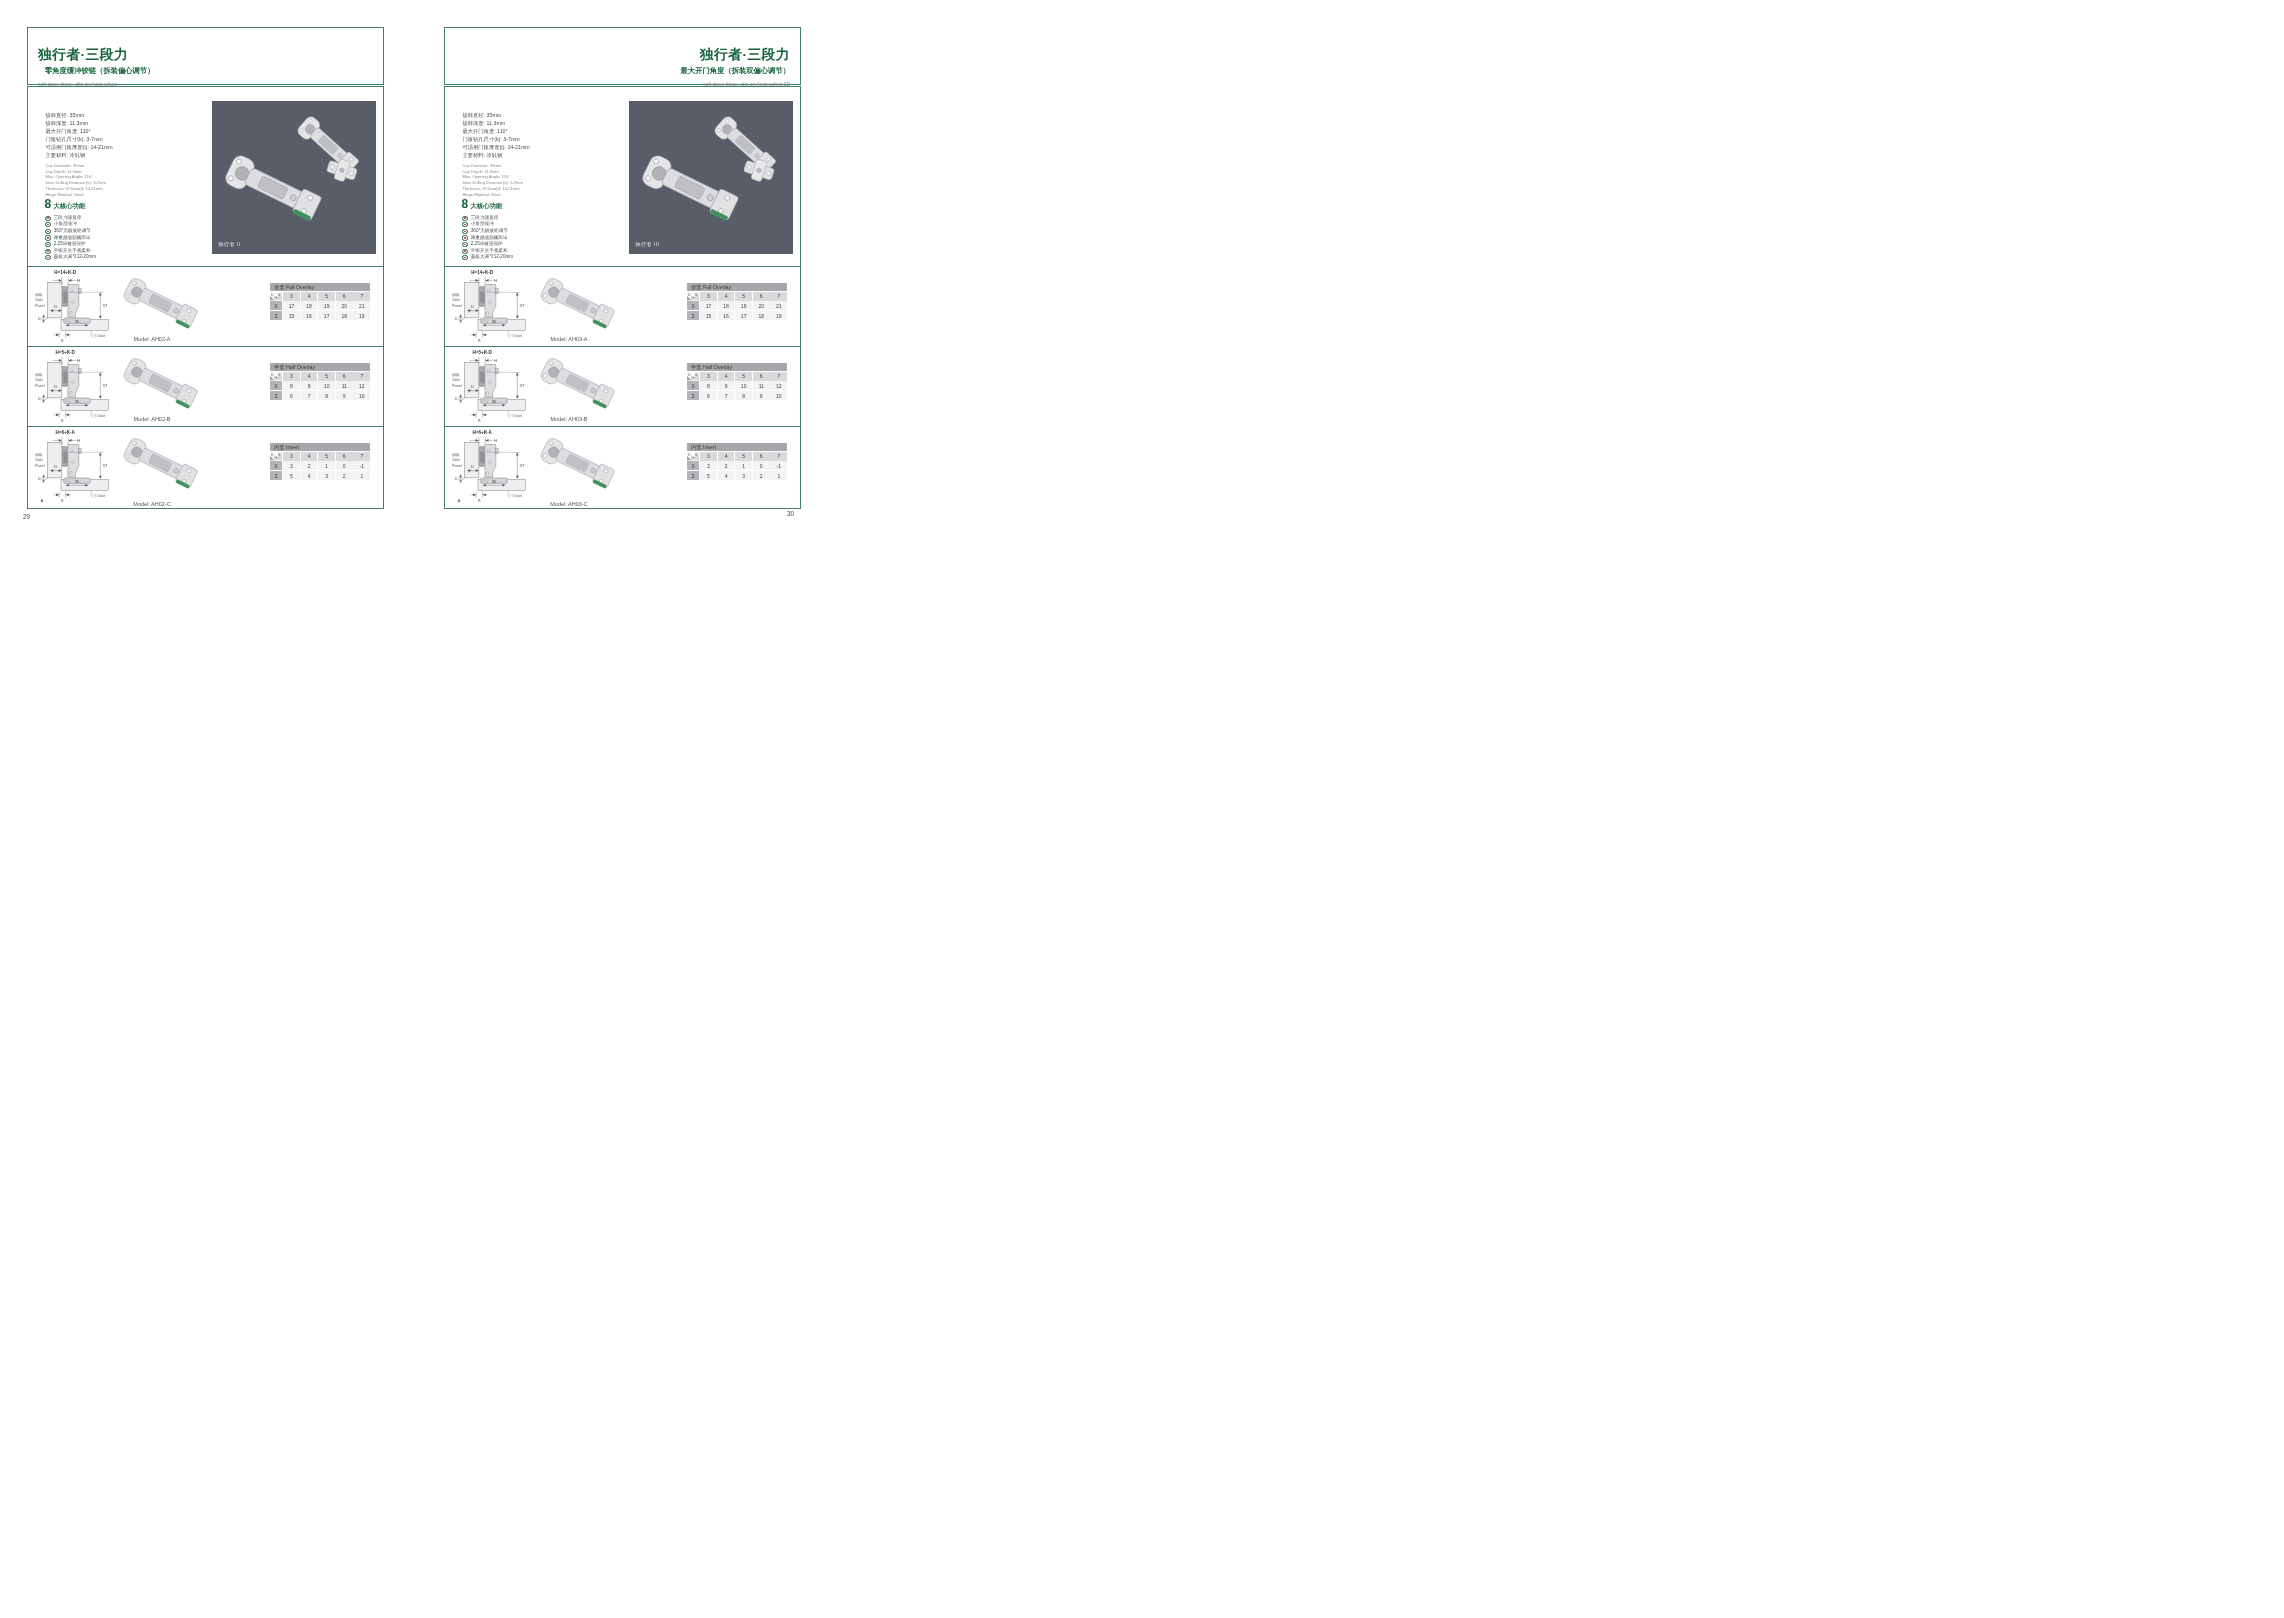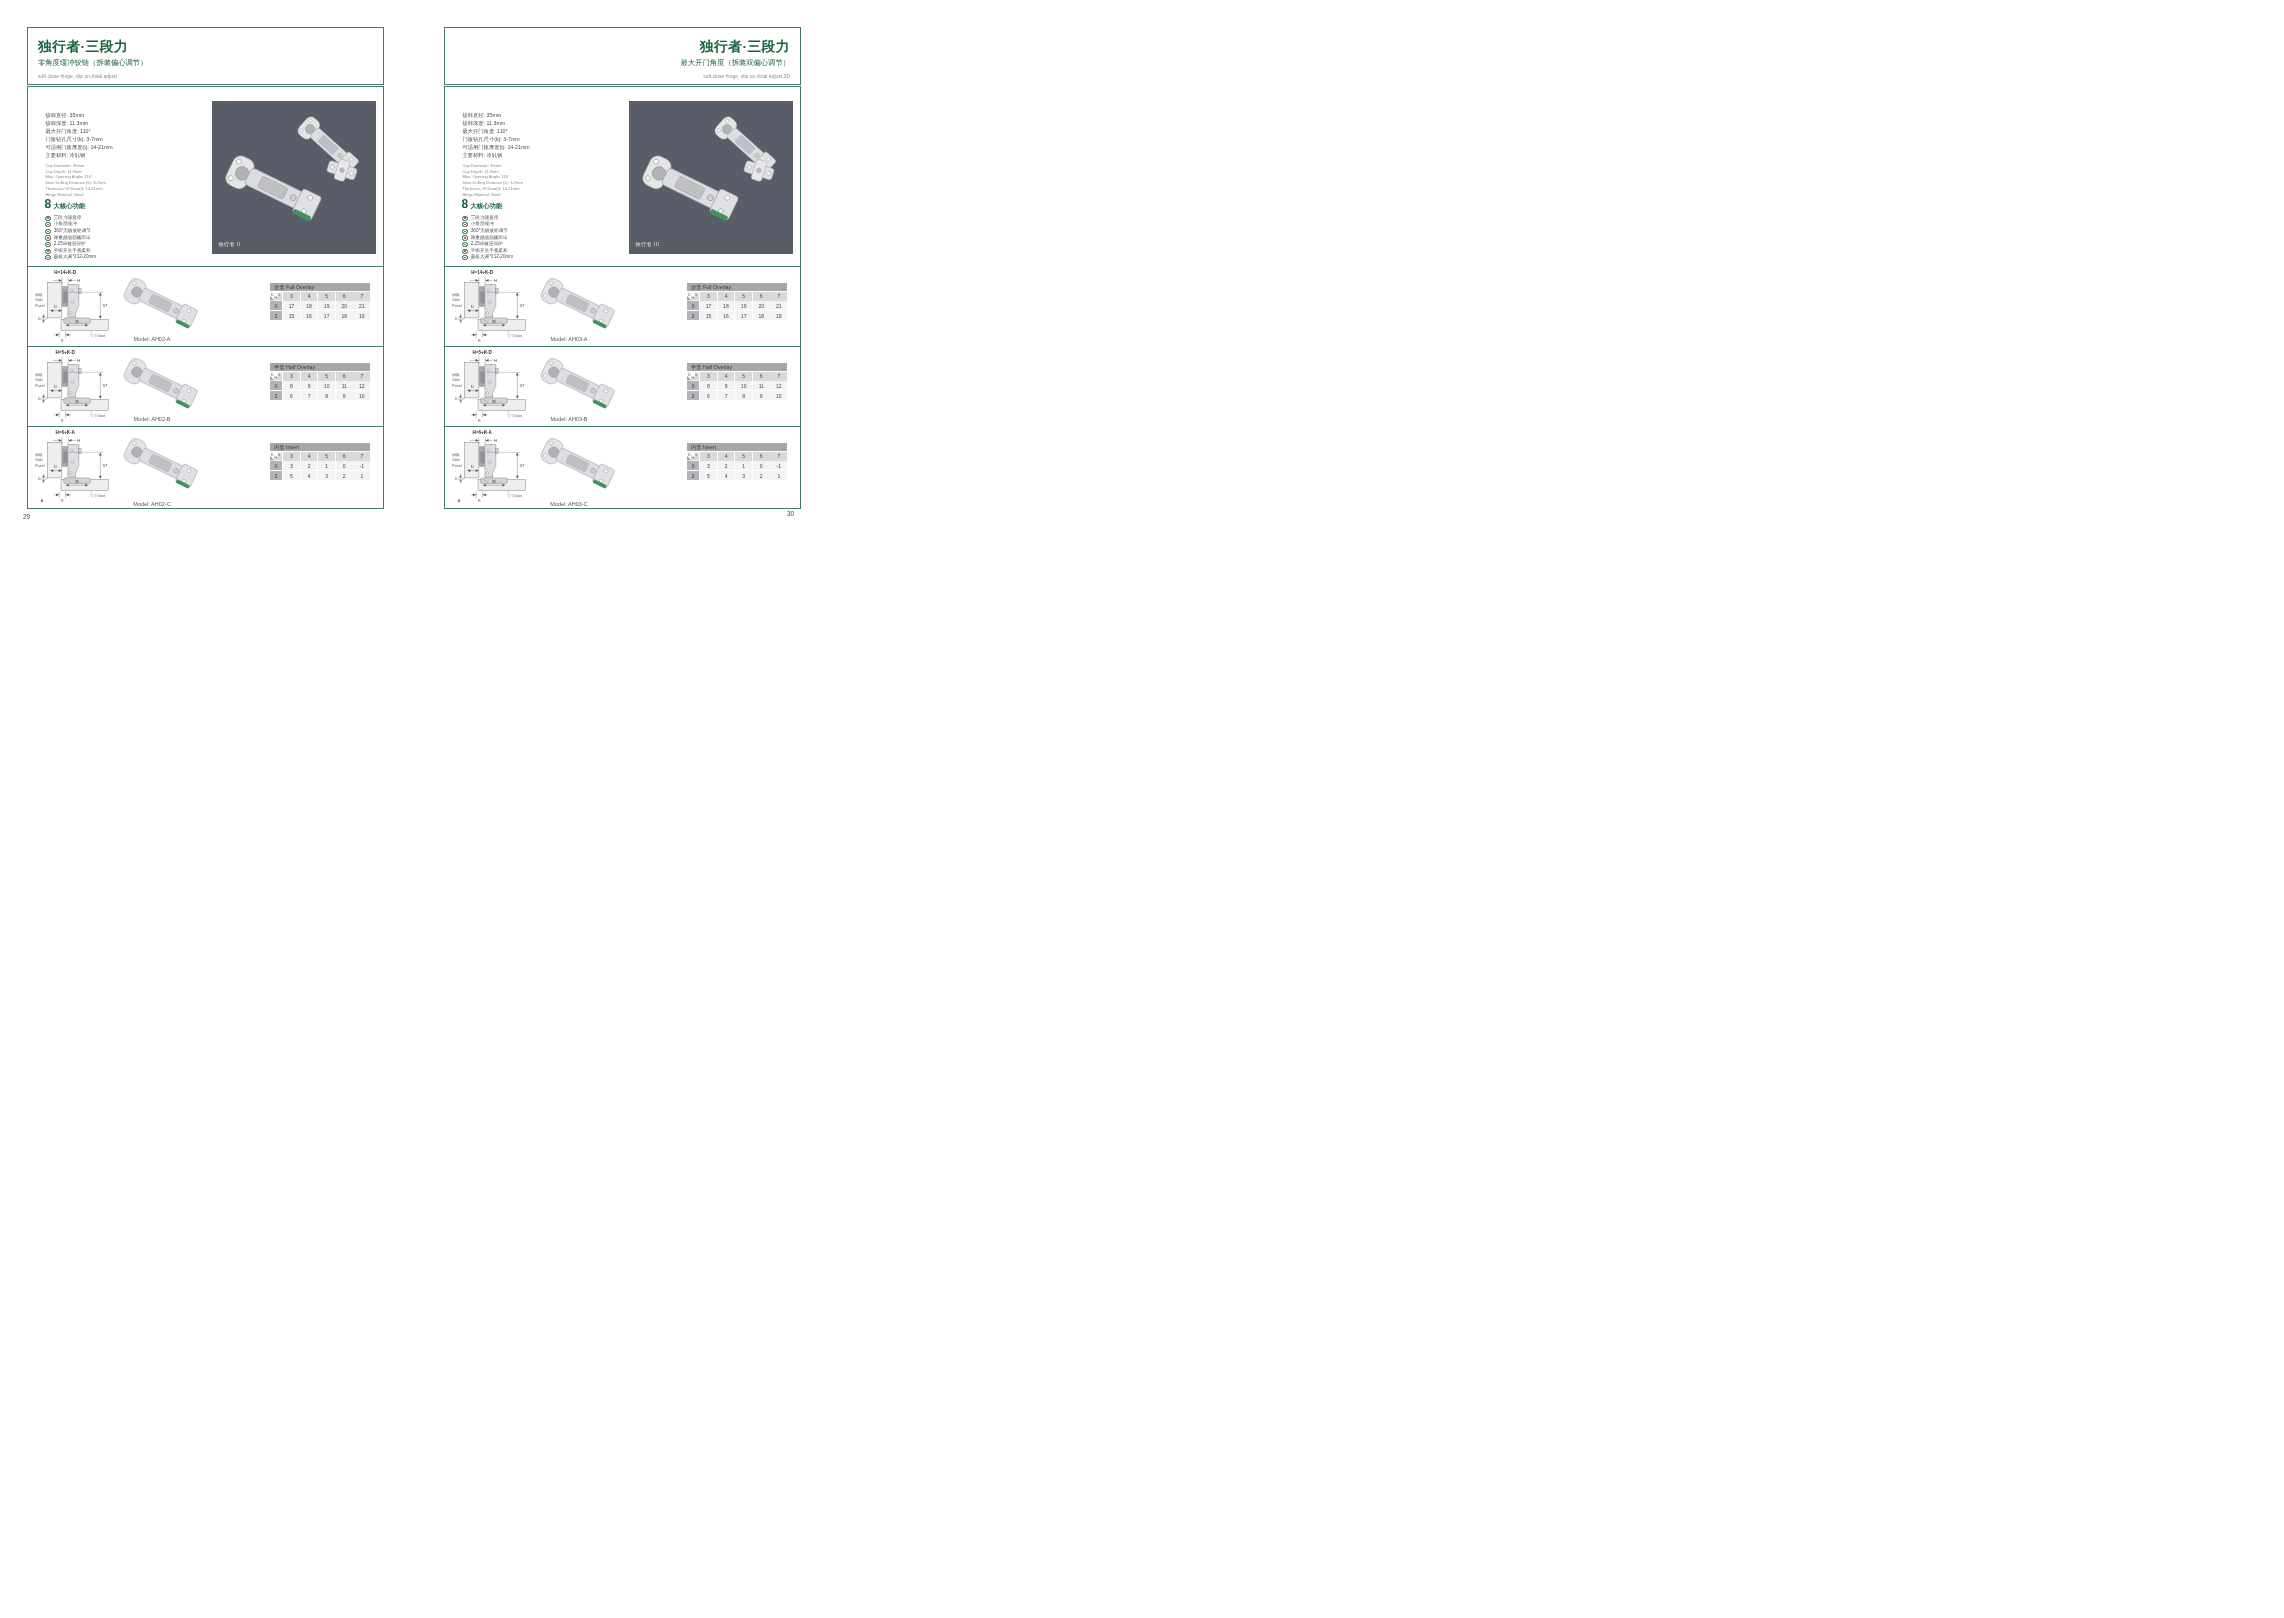--- a/index.html
+++ b/index.html
@@ -3,24 +3,24 @@
 <meta charset="utf-8">
 <style>
   html,body{margin:0;padding:0;background:#ffffff;}
   body{font-family:"Liberation Sans","DejaVu Sans",sans-serif;}
   .canvas{position:relative;width:827px;height:539px;background:#fff;overflow:hidden;}
   .page{position:absolute;top:27px;width:357px;height:481px;}
   .page.left{left:27px;}
   .page.right{left:444px;}
   .box{border:0.5px solid #407d63;background:#fff;box-sizing:border-box;}
   
-  .header-box{height:58px;padding:12px 10px 0 10px;}
+  .header-box{height:58px;padding:20px 10px 0 10px;}
   .page.right .header-box{text-align:right;}
   .h-title{font-size:13.7px;font-weight:800;color:#15623c;letter-spacing:0.5px;line-height:1.05;}
-  .h-sub{font-size:7.3px;font-weight:400;color:#15623c;margin-top:4.1px;}
+  .h-sub{font-size:7.3px;font-weight:700;color:#15623c;margin-top:4.1px;margin-left:7px;}
   .h-sub-en{font-size:5px;color:#8a8c8e;margin-top:4.1px;}
   
   .body-box{margin-top:0.9px;height:423px;position:relative;}
   .intro{position:relative;height:179px;}
   .section{position:relative;height:79px;border-top:0.5px solid #407d63;}
   .section.s3{height:84px;}
   
   .specs-cn{position:absolute;left:17.4px;top:24px;margin:0;padding:0;list-style:none;}
   .specs-cn li{font-size:5.3px;color:#4b4c4e;line-height:8px;}
   .specs-en{position:absolute;left:17.4px;top:76px;margin:0;padding:0;list-style:none;}

